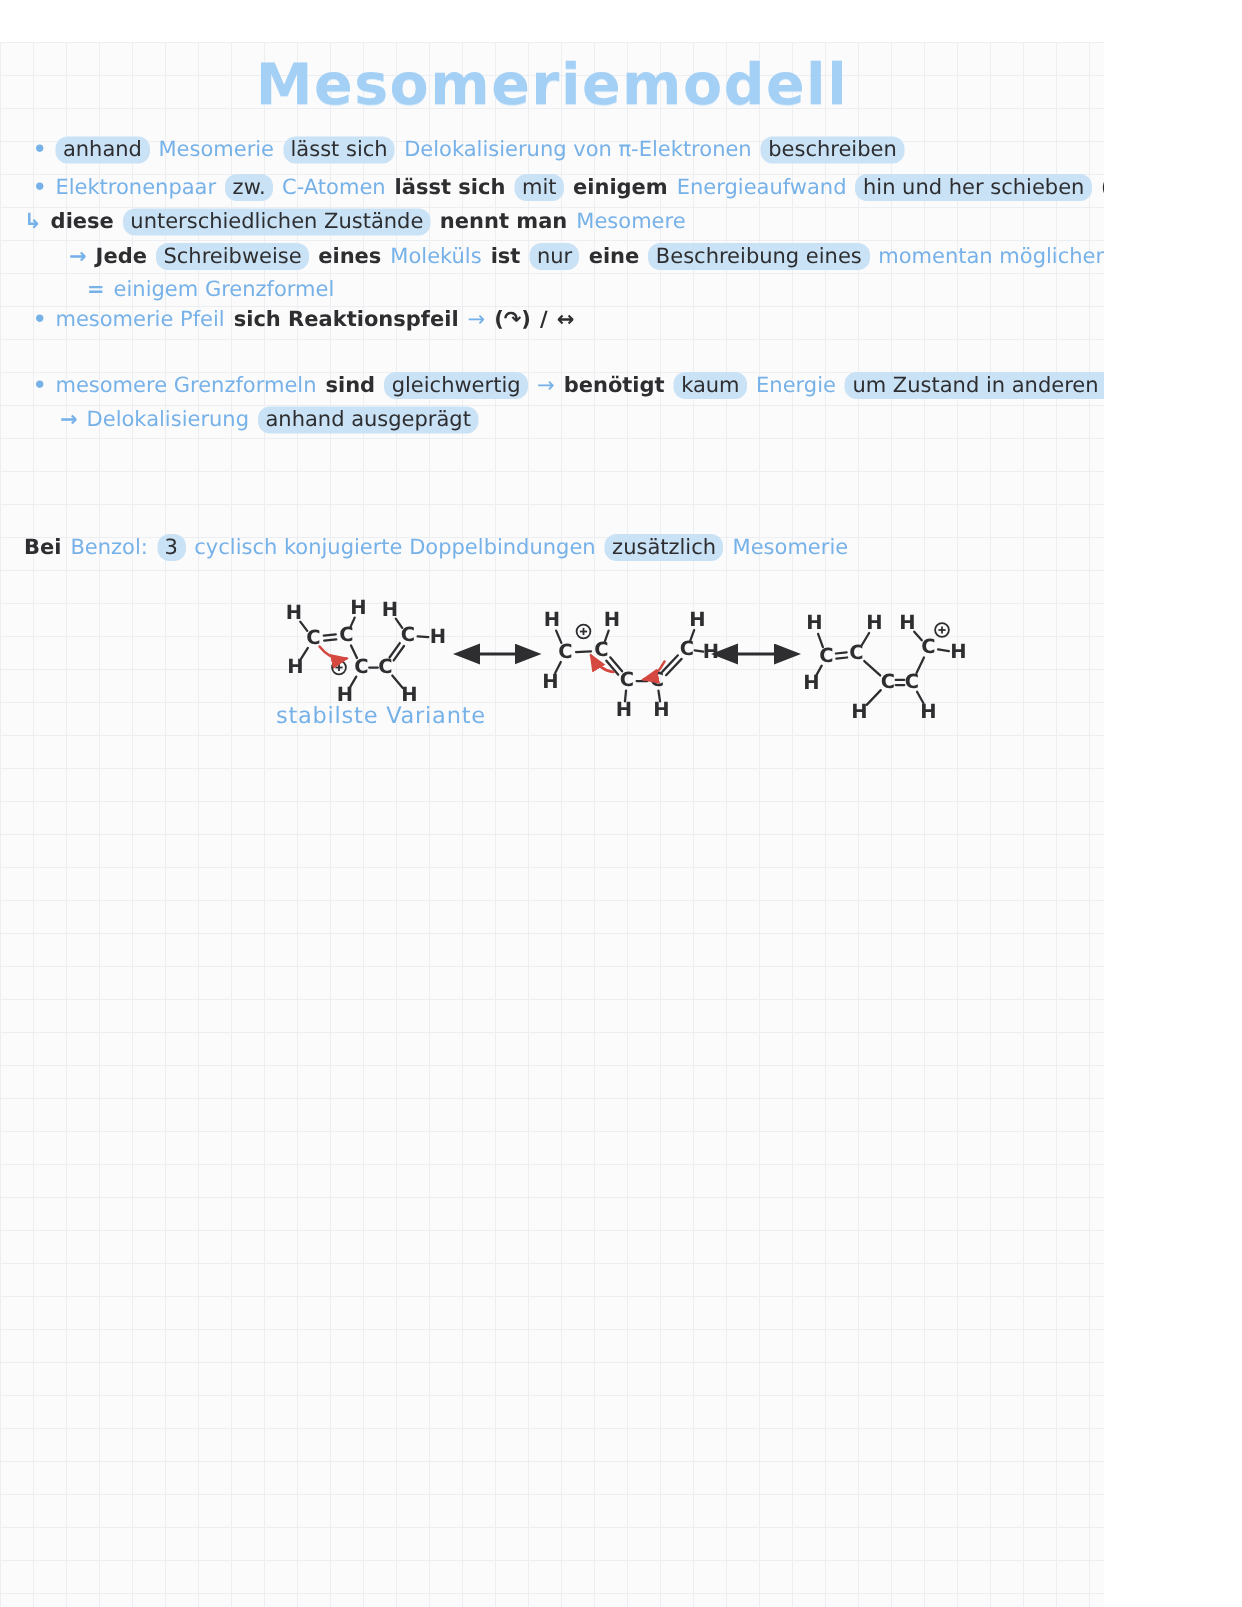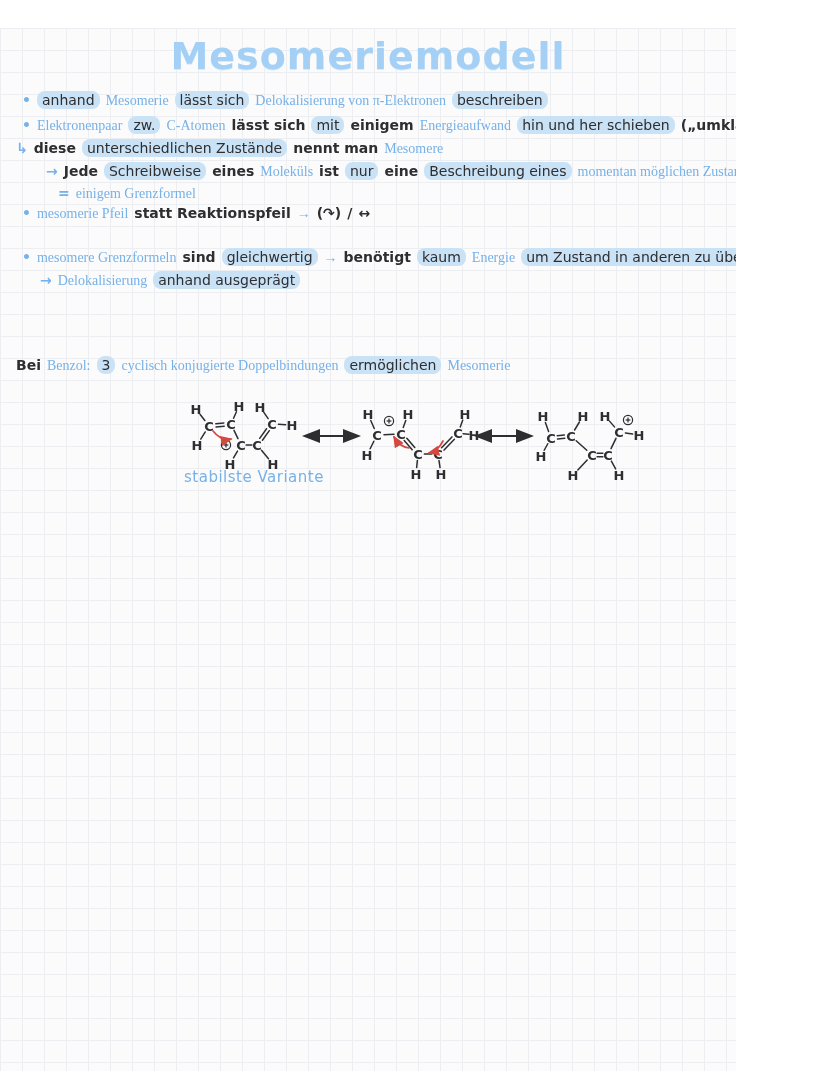--- a/index.html
+++ b/index.html
@@ -26,44 +26,44 @@
   .line{
     position:absolute;
     white-space:nowrap;
     font-size:14px;
     line-height:21px;
   }
   .seg{margin-right:6px;}
   .seg:last-child{margin-right:0;}
   .s-dark{color:#2e2e30;font-weight:bold;}
   .s-hl{color:#2e2e30;font-weight:normal;background:#c9e2f6;border-radius:8px;padding:1px 5px;}
-  .s-blue{color:#76b1e8;font-weight:normal;font-family:Liberation Serif, serif;}
+  .s-blue{color:#76b1e8;font-weight:normal;}
   .mk{font-weight:bold;color:#76b1e8;}
   .chem{position:absolute;left:0;top:0;pointer-events:none;}
   .struct-label{
     position:absolute;left:184px;top:440px;
     color:#76b1e8;font-size:15px;letter-spacing:0.5px;
   }
 </style>
 </head>
 <body>
 
 <div class="page">
   <div class="title">Mesomeriemodell</div>
   <div></div>
   <div class="struct-label">stabilste Variante</div>
 <div class="line" style="top: 62px; left: 22px;"><span class="seg mk">•</span><span class="seg s-hl">anhand</span><span class="seg s-blue">Mesomerie</span><span class="seg s-hl">lässt sich</span><span class="seg s-blue">Delokalisierung von π-Elektronen</span><span class="seg s-hl">beschreiben</span></div>
     <div class="line" style="top: 87px; left: 22px;"><span class="seg mk">•</span><span class="seg s-blue">Elektronenpaar</span><span class="seg s-hl">zw.</span><span class="seg s-blue">C-Atomen</span><span class="seg s-dark">lässt sich</span><span class="seg s-hl">mit</span><span class="seg s-dark">einigem</span><span class="seg s-blue">Energieaufwand</span><span class="seg s-hl">hin und her schieben</span><span class="seg s-dark">(„umklappen“)</span></div>
     <div class="line" style="top: 110px; left: 16px;"><span class="seg mk">↳</span><span class="seg s-dark">diese</span><span class="seg s-hl">unterschiedlichen Zustände</span><span class="seg s-dark">nennt man</span><span class="seg s-blue">Mesomere</span></div>
     <div class="line" style="top: 133px; left: 46px;"><span class="seg mk">→</span><span class="seg s-dark">Jede</span><span class="seg s-hl">Schreibweise</span><span class="seg s-dark">eines</span><span class="seg s-blue">Moleküls</span><span class="seg s-dark">ist</span><span class="seg s-hl">nur</span><span class="seg s-dark">eine</span><span class="seg s-hl">Beschreibung eines</span><span class="seg s-blue">momentan möglichen Zustandes</span></div>
     <div class="line" style="top: 155px; left: 58px;"><span class="seg mk">=</span><span class="seg s-blue">einigem Grenzformel</span></div>
-    <div class="line" style="top: 175px; left: 22px;"><span class="seg mk">•</span><span class="seg s-blue">mesomerie Pfeil</span><span class="seg s-dark">statt Reaktionspfeil</span><span class="seg s-blue">→</span><span class="seg s-dark">(↷)</span><span class="seg s-dark">/</span><span class="seg s-dark">↔</span></div>
+    <div class="line" style="top: 175px; left: 22px;"><span class="seg mk">•</span><span class="seg s-blue">mesomerie Pfeil</span><span class="seg s-dark">sich Reaktionspfeil</span><span class="seg s-blue">→</span><span class="seg s-dark">(↷)</span><span class="seg s-dark">/</span><span class="seg s-dark">↔</span></div>
     <div class="line" style="top: 219px; left: 22px;"><span class="seg mk">•</span><span class="seg s-blue">mesomere Grenzformeln</span><span class="seg s-dark">sind</span><span class="seg s-hl">gleichwertig</span><span class="seg s-blue">→</span><span class="seg s-dark">benötigt</span><span class="seg s-hl">kaum</span><span class="seg s-blue">Energie</span><span class="seg s-hl">um Zustand in anderen zu überführen</span></div>
     <div class="line" style="top: 242px; left: 40px;"><span class="seg mk">→</span><span class="seg s-blue">Delokalisierung</span><span class="seg s-hl">anhand ausgeprägt</span></div>
-    <div class="line" style="top: 327px; left: 16px;"><span class="seg s-dark">Bei</span><span class="seg s-blue">Benzol:</span><span class="seg s-hl">3</span><span class="seg s-blue">cyclisch konjugierte Doppelbindungen</span><span class="seg s-hl">ermöglichen</span><span class="seg s-blue">Mesomerie</span></div>
+    <div class="line" style="top: 327px; left: 16px;"><span class="seg s-dark">Bei</span><span class="seg s-blue">Benzol:</span><span class="seg s-hl">3</span><span class="seg s-blue">cyclisch konjugierte Doppelbindungen</span><span class="seg s-hl">zusätzlich</span><span class="seg s-blue">Mesomerie</span></div>
     <svg width="828" height="1071" viewBox="0 0 828 1071" class="chem">
       <defs>
         <marker id="mB" orient="auto-start-reverse" markerWidth="9" markerHeight="8" refX="7" refY="3.5">
           <path d="M0,0 L9,3.5 L0,7 z" fill="#2e2e30"></path>
         </marker>
         <marker id="mR" orient="auto" markerWidth="8" markerHeight="7" refX="6" refY="3">
           <path d="M0,0 L7,3 L0,6 z" fill="#d4483f"></path>
         </marker>
       </defs>
       <g>

